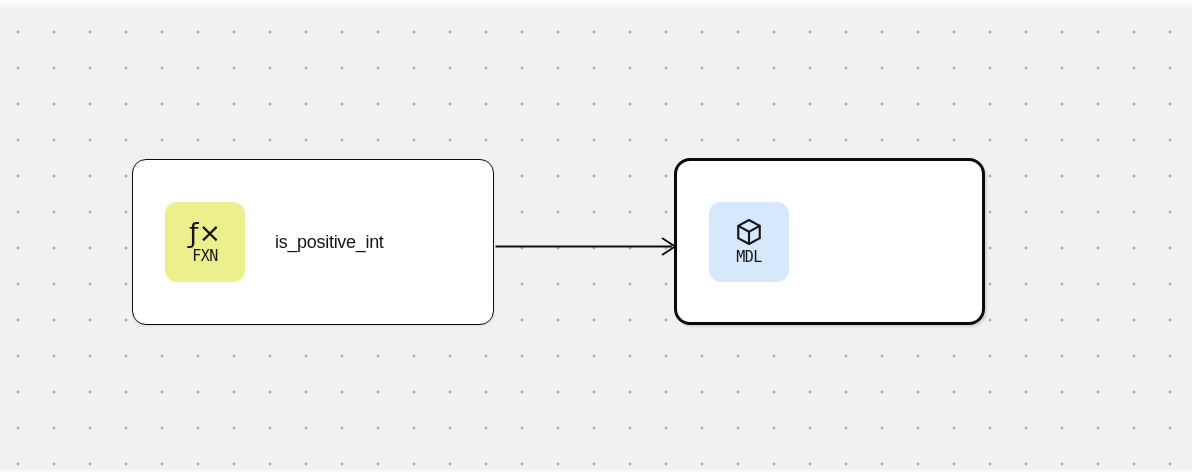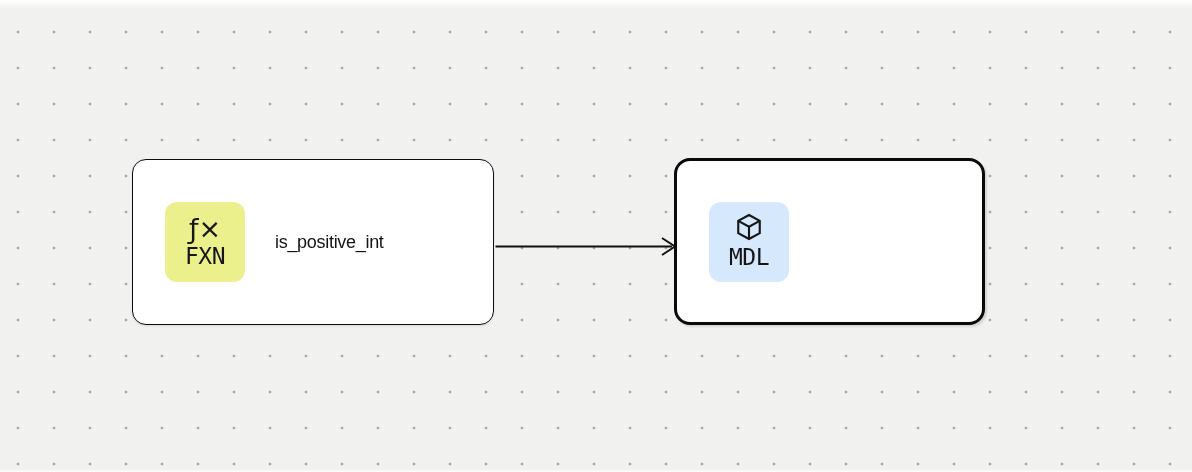--- a/index.html
+++ b/index.html
@@ -62,21 +62,21 @@
 
   .badge-glyph {
     font-size: 27px;
     line-height: 1.05;
     font-family: "DejaVu Sans", "Liberation Sans", sans-serif;
     color: #161616;
   }
   .badge-icon { display: block; margin-bottom: 2px; }
   .badge-abbrev {
     font-family: "DejaVu Sans Mono", "Liberation Mono", monospace;
-    font-size: 23px;
+    font-size: 15px;
     line-height: 1.15;
     letter-spacing: -0.5px;
     color: #161616;
   }
 
   .node-label {
     font-size: 18px;
     font-weight: 500;
     letter-spacing: -0.3px;
     color: #141414;

